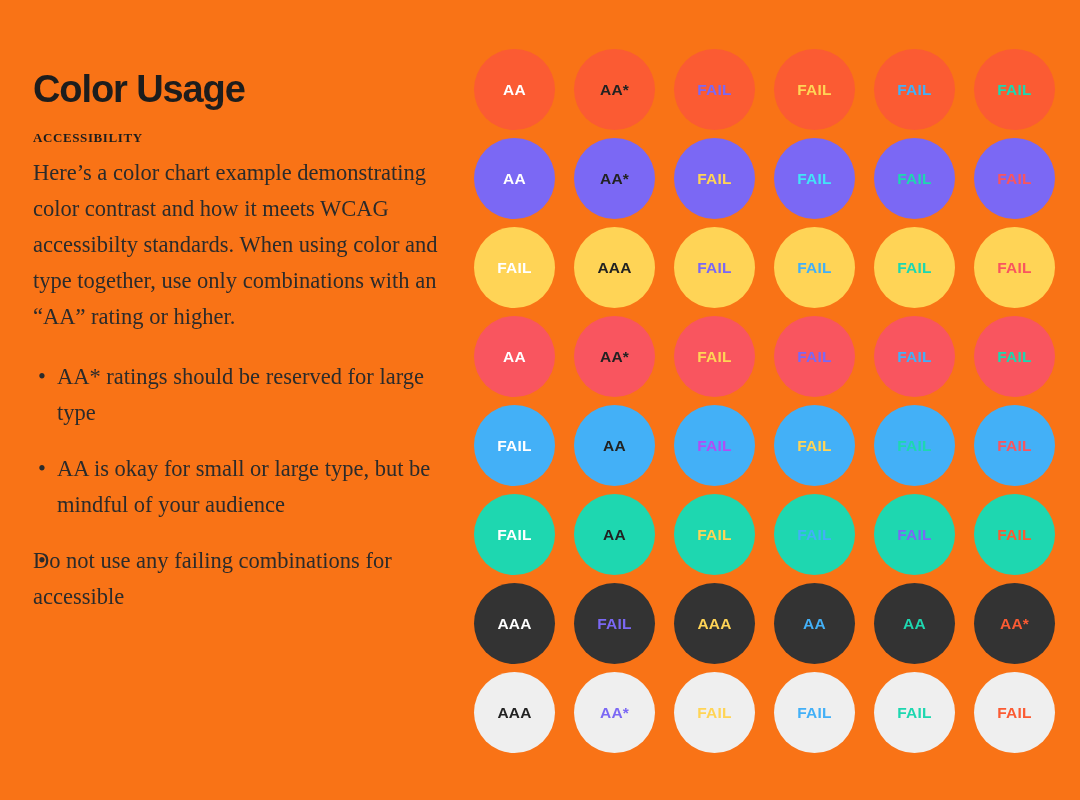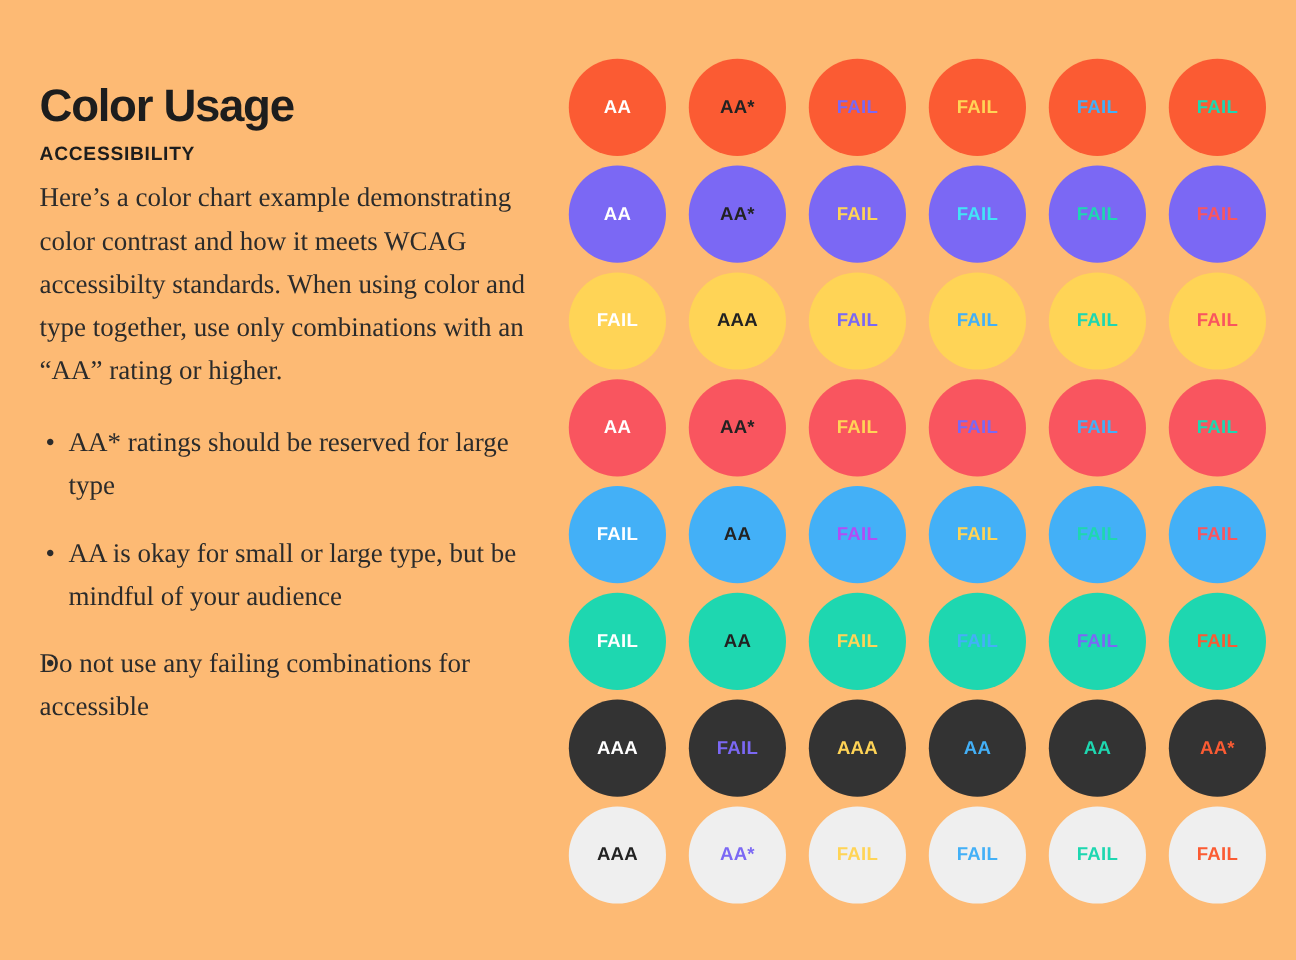--- a/index.html
+++ b/index.html
@@ -8,44 +8,44 @@
     width: 1080px;
     height: 800px;
     background: #ffffff;
     overflow: hidden;
   }
 
   #page {
     position: relative;
     width: 1080px;
     height: 800px;
-    background: #fdba74;
+    background: #f97316;
     display: flex;
   }
 
   
   .left-col {
     width: 470px;
     padding: 70px 0 0 33px;
   }
 
   .page-title {
     font-family: "Liberation Sans", sans-serif;
     font-weight: bold;
     font-size: 38px;
     letter-spacing: -1.1px;
     color: #1d1d1d;
     line-height: 1.0;
   }
 
   .eyebrow {
-    margin-top: 12px;
-    font-family: Liberation Sans, sans-serif;
+    margin-top: 22px;
+    font-family: Liberation Serif, serif;
     font-weight: bold;
-    font-size: 16px;
+    font-size: 13px;
     letter-spacing: 0.6px;
     color: #1d1d1d;
   }
 
   .intro {
     margin-top: 9px;
     width: 408px;
     font-family: "Liberation Serif", serif;
     font-size: 22.5px;
     line-height: 36px;

